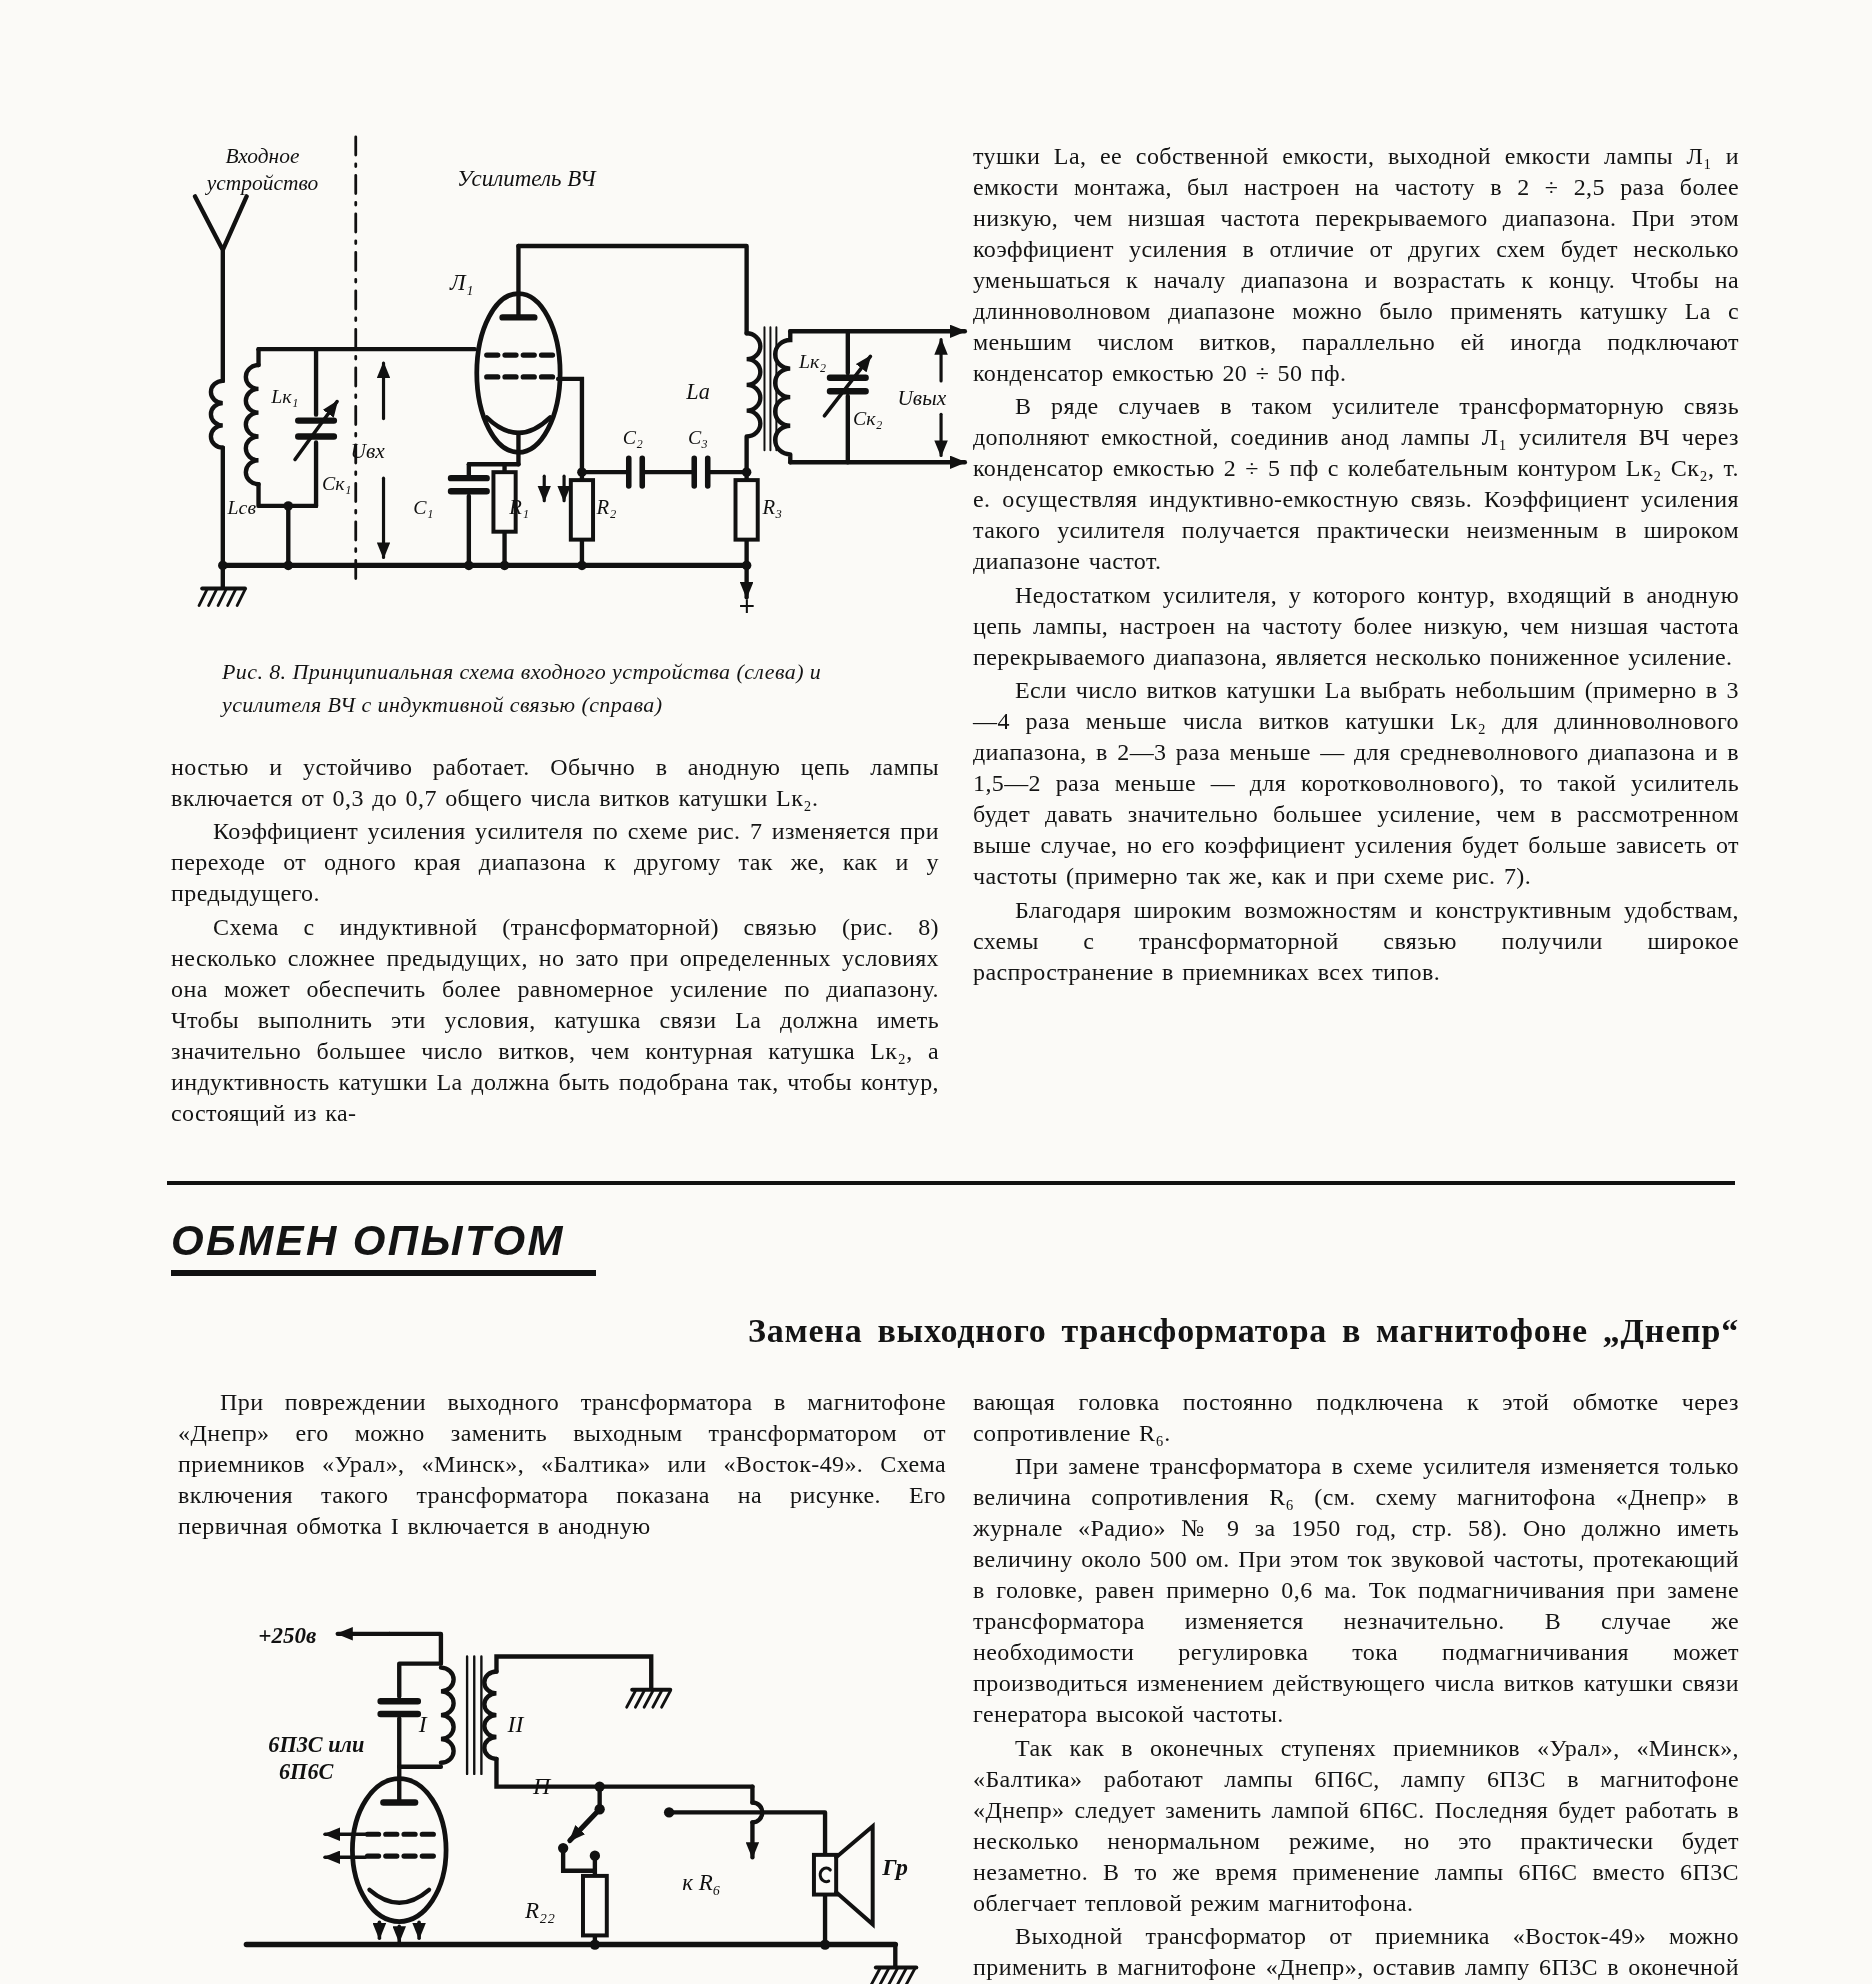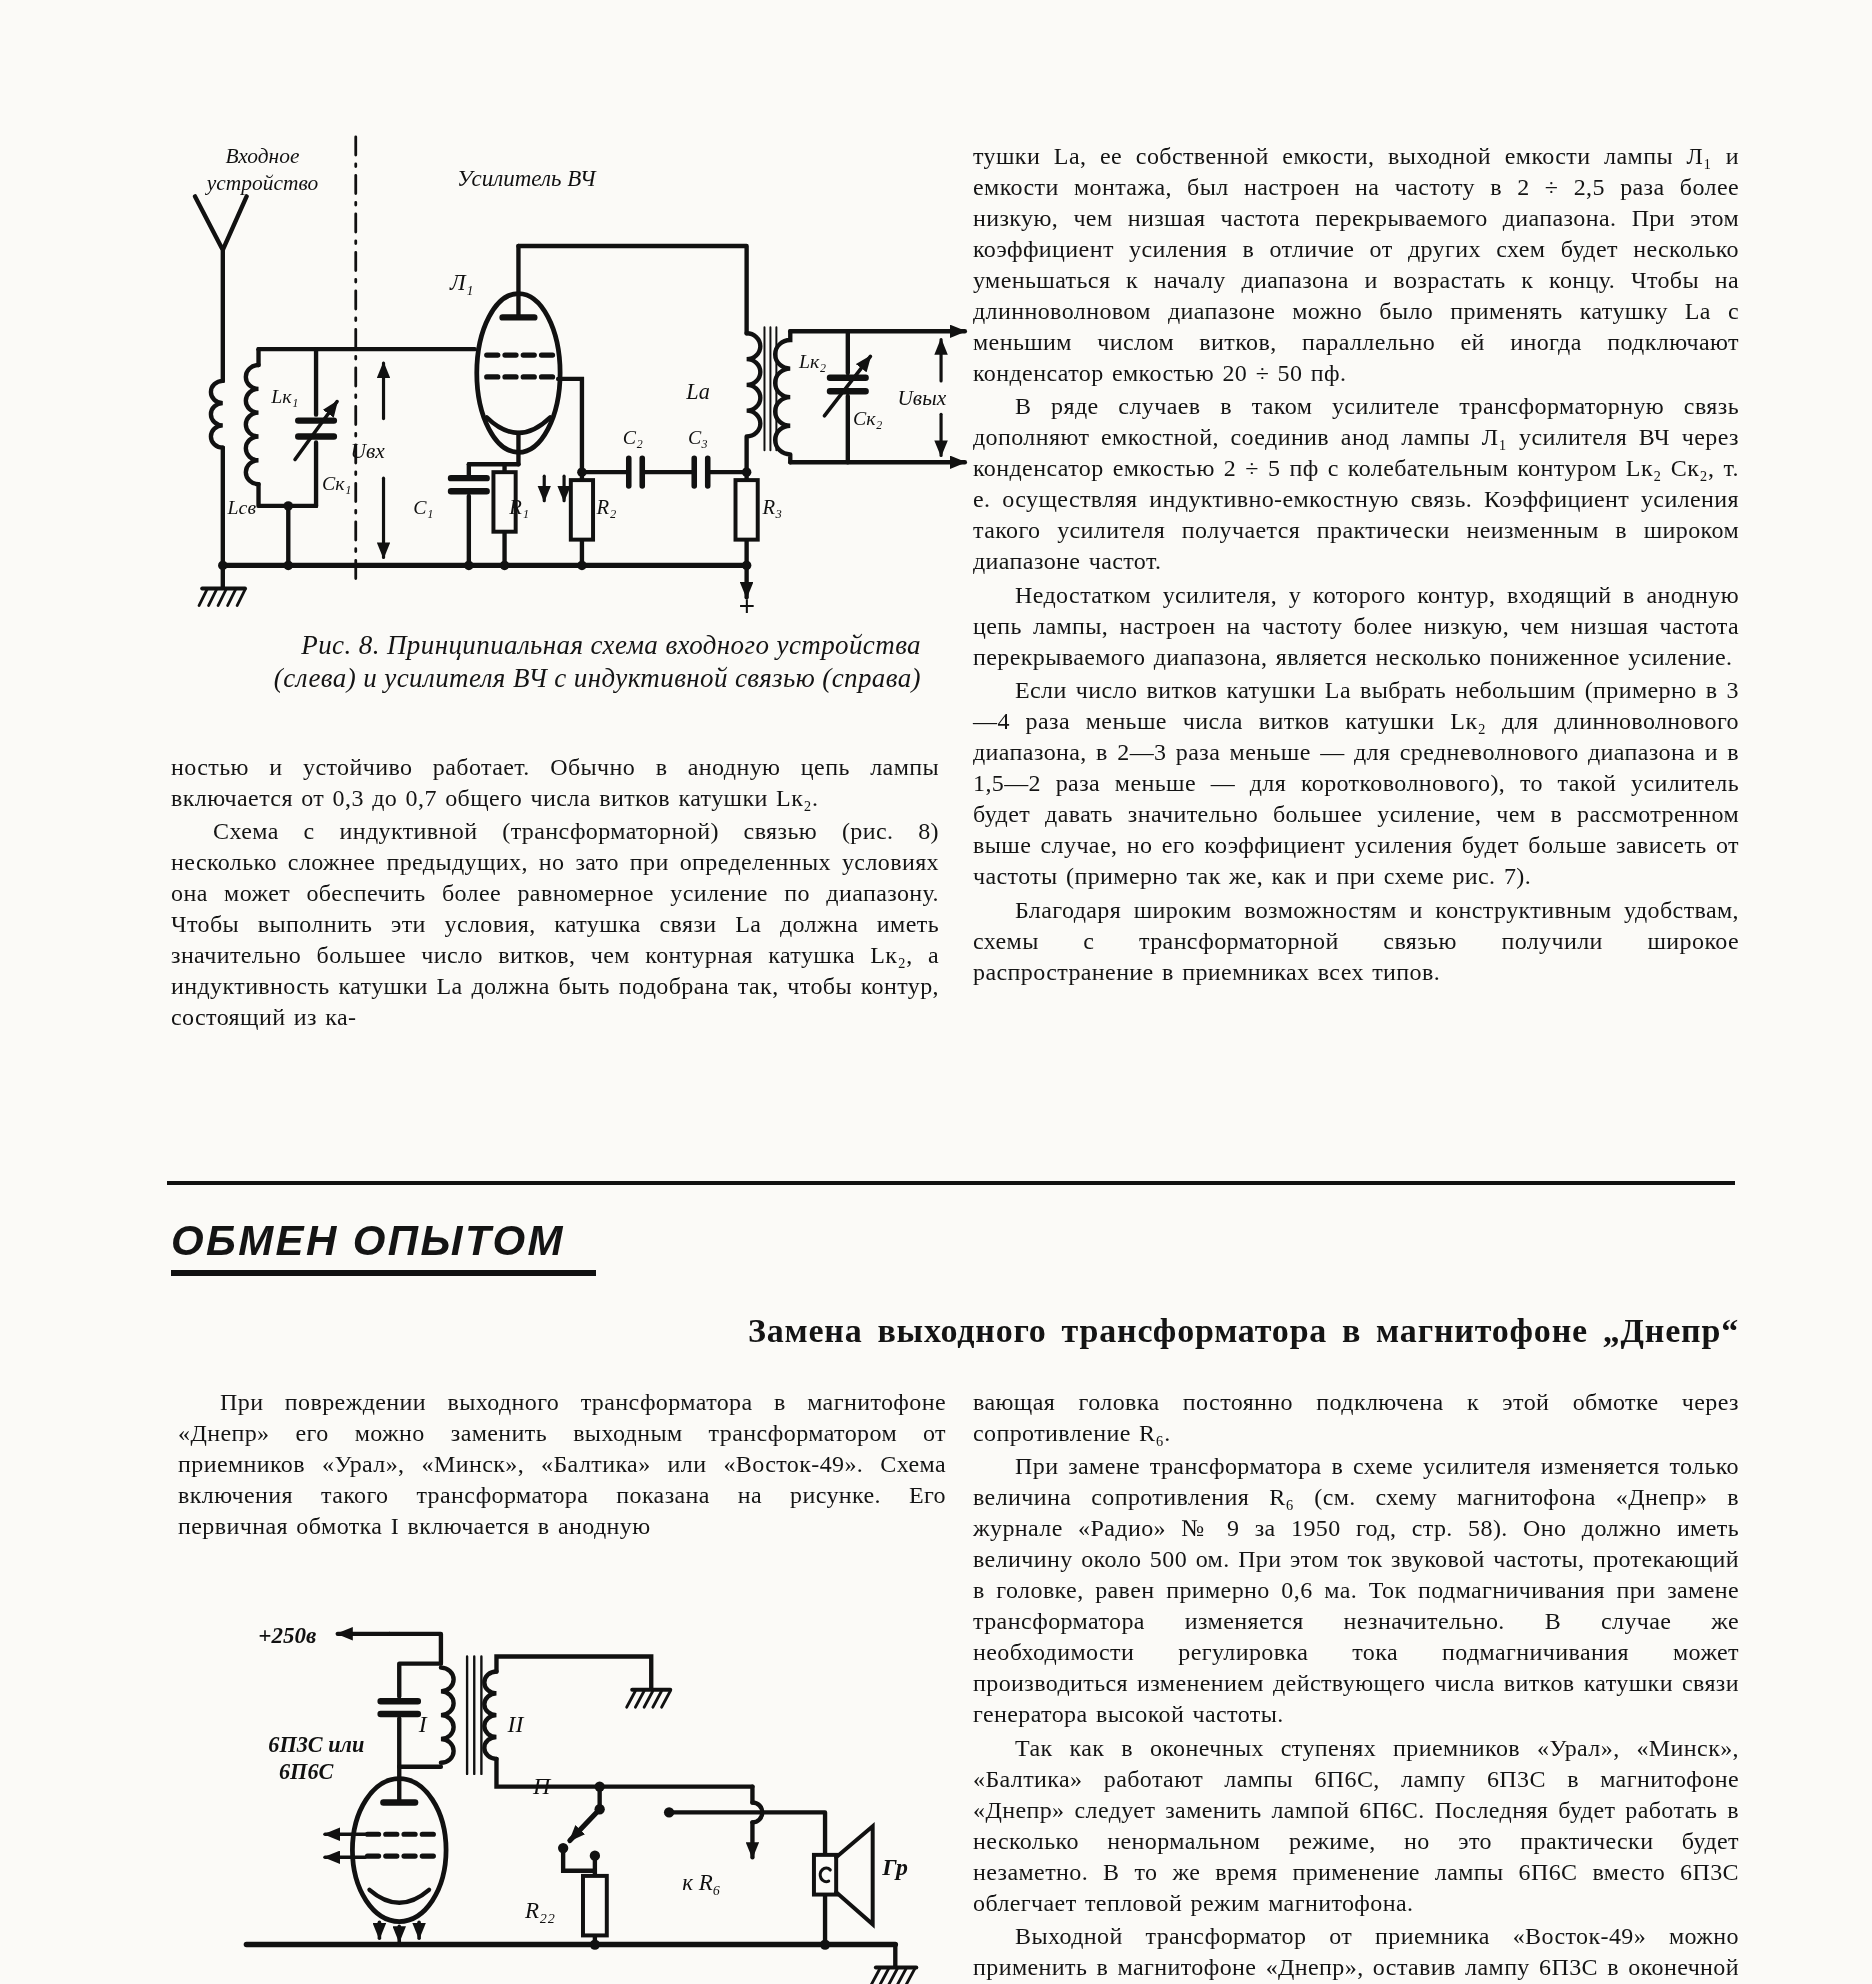--- a/index.html
+++ b/index.html
@@ -11,21 +11,21 @@
     color:#141414;
     font-family:"Liberation Serif","DejaVu Serif",serif;
     overflow:hidden;
   }
   .abs{position:absolute;}
   
   .bodytext{font-size:24px;line-height:31px;text-align:justify;letter-spacing:0.4px;word-spacing:2px;}
   .bodytext p{margin:0 0 2.4px 0;}
   .bodytext p.ind{text-indent:42px;}
   
-  .caption{font-style:italic;font-size:27px;line-height:33px;text-align:right;letter-spacing:0.4px;}
+  .caption{font-style:italic;font-size:22px;line-height:33px;text-align:left;letter-spacing:0.4px;margin-top:26px;}
   
   .sechead{font-family:"Liberation Sans","DejaVu Sans",sans-serif;font-weight:bold;font-style:italic;font-size:42px;letter-spacing:2.4px;}
   .secbar{background:#111;height:6px;}
   .title2{font-weight:bold;font-size:34px;letter-spacing:0.8px;text-align:right;word-spacing:5.6px;}
   svg text{font-family:"Liberation Serif","DejaVu Serif",serif;font-style:italic;fill:#111;}
   .rule{background:#111;height:3.6px;}
 </style>
 </head>
 <body>
 
@@ -171,20 +171,21 @@
       <text x="1728" y="772" font-size="50">Cк₂</text>
       <text x="1840" y="720" font-size="54">Uвых</text>
       <text x="1460" y="1252" text-anchor="middle" font-size="74" font-style="normal" font-weight="bold">+</text>
     </g>
   </svg>
 
   <div class="abs caption" style="left:222px;top:629px;width:699px">Рис. 8. Принципиальная схема входного устройства (слева) и усилителя ВЧ с индуктивной связью (справа)</div>
 
   <div class="abs bodytext" style="left:171px;top:752px;width:768px">
     <p>ностью и устойчиво работает. Обычно в анодную цепь лампы включается от 0,3 до 0,7 общего числа витков катушки Lк₂.</p>
+    <p class="ind">Коэффициент усиления усилителя по схеме рис. 7 изменяется при переходе от одного края диапазона к другому так же, как и у предыдущего.</p>
     <p class="ind">Схема с индуктивной (трансформаторной) связью (рис. 8) несколько сложнее предыдущих, но зато при определенных условиях она может обеспечить более равномерное усиление по диапазону. Чтобы выполнить эти условия, катушка связи Lа должна иметь значительно большее число витков, чем контурная катушка Lк₂, а индуктивность катушки Lа должна быть подобрана так, чтобы контур, состоящий из ка-</p>
   </div>
 
   <div class="abs bodytext" style="left:973px;top:141px;width:766px">
     <p>тушки Lа, ее собственной емкости, выходной емкости лампы Л₁ и емкости монтажа, был настроен на частоту в 2 ÷ 2,5 раза более низкую, чем низшая частота перекрываемого диапазона. При этом коэффициент усиления в отличие от других схем будет несколько уменьшаться к началу диапазона и возрастать к концу. Чтобы на длинноволновом диапазоне можно было применять катушку Lа с меньшим числом витков, параллельно ей иногда подключают конденсатор емкостью 20 ÷ 50 пф.</p>
     <p class="ind">В ряде случаев в таком усилителе трансформаторную связь дополняют емкостной, соединив анод лампы Л₁ усилителя ВЧ через конденсатор емкостью 2 ÷ 5 пф с колебательным контуром Lк₂ Cк₂, т. е. осуществляя индуктивно-емкостную связь. Коэффициент усиления такого усилителя получается практически неизменным в широком диапазоне частот.</p>
     <p class="ind">Недостатком усилителя, у которого контур, входящий в анодную цепь лампы, настроен на частоту более низкую, чем низшая частота перекрываемого диапазона, является несколько пониженное усиление.</p>
     <p class="ind">Если число витков катушки Lа выбрать небольшим (примерно в 3—4 раза меньше числа витков катушки Lк₂ для длинноволнового диапазона, в 2—3 раза меньше — для средневолнового диапазона и в 1,5—2 раза меньше — для коротковолнового), то такой усилитель будет давать значительно большее усиление, чем в рассмотренном выше случае, но его коэффициент усиления будет больше зависеть от частоты (примерно так же, как и при схеме рис. 7).</p>
     <p class="ind">Благодаря широким возможностям и конструктивным удобствам, схемы с трансформаторной связью получили широкое распространение в приемниках всех типов.</p>
   </div>

